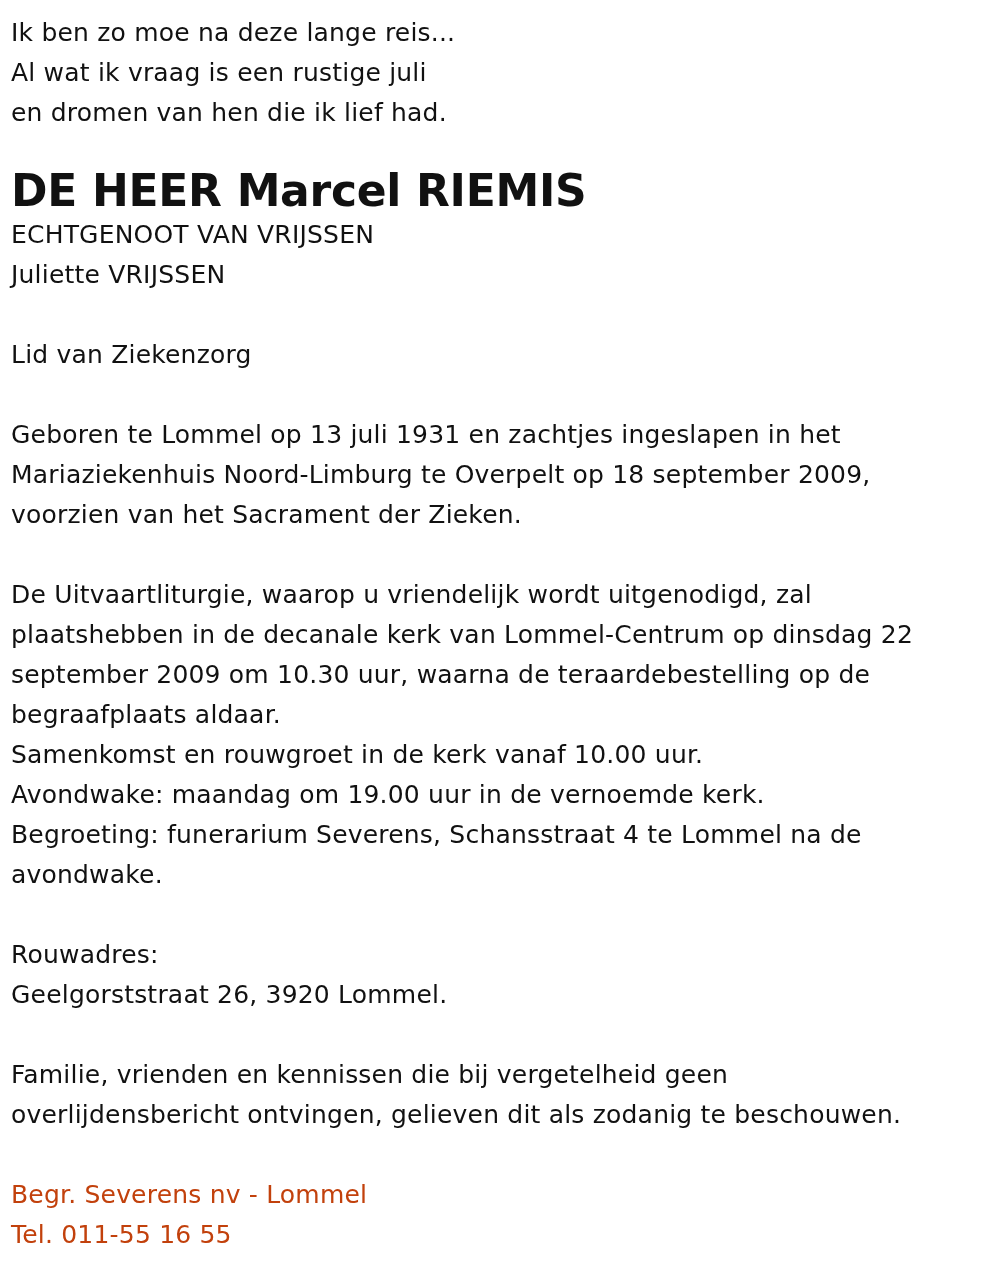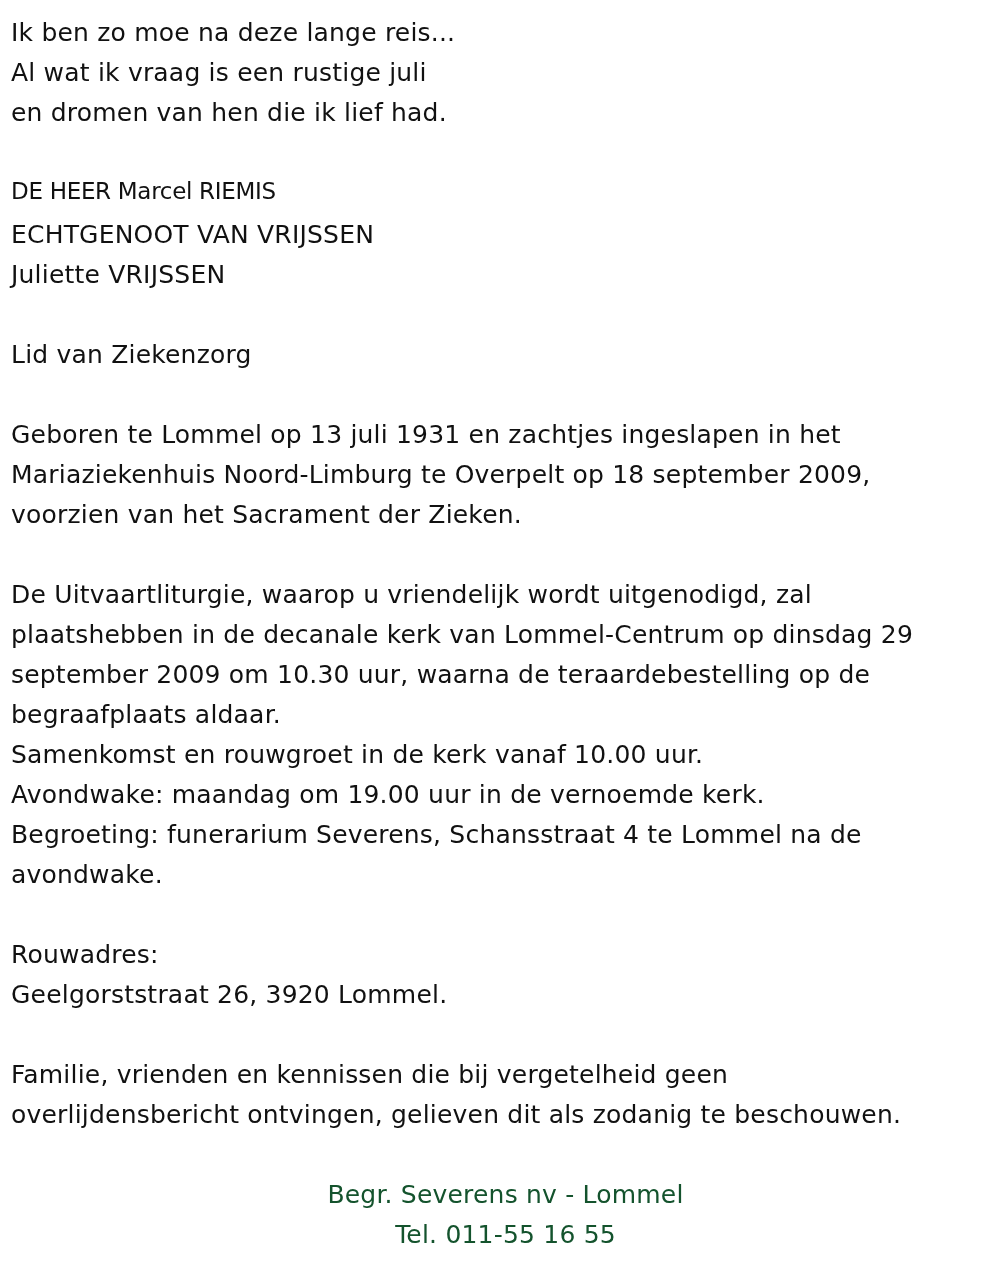--- a/index.html
+++ b/index.html
@@ -3,23 +3,23 @@
   <meta charset="utf-8">
   <style>
     html, body { margin: 0; padding: 0; background: #ffffff; }
     body {
       width: 1000px; height: 1264px; overflow: hidden;
       font-family: "DejaVu Sans", "Liberation Sans", sans-serif;
       color: #111111;
     }
     .page { position: relative; padding: 13px 0 0 11px; }
     .line { font-size: 25px; line-height: 40px; white-space: nowrap; letter-spacing: 0.2px; }
-    .title { font-size: 23px; font-weight: normal; line-height: 48px; margin-top: 34px; letter-spacing: -0.3px; }
+    .title { font-size: 44px; font-weight: bold; line-height: 48px; margin-top: 34px; letter-spacing: -0.3px; }
     .gap { height: 40px; }
-    .muted { color: #14532d; text-align: center; }
+    .muted { color: #c2410c; }
   </style>
 </head>
 <body>
 
 <div class="page">
   <div>
     <div class="line">Ik ben zo moe na deze lange reis...</div>
     <div class="line">Al wat ik vraag is een rustige juli</div>
     <div class="line">en dromen van hen die ik lief had.</div>
   </div>
@@ -34,21 +34,21 @@
 
   <div>
     <div class="line">Geboren te Lommel op 13 juli 1931 en zachtjes ingeslapen in het</div>
     <div class="line">Mariaziekenhuis Noord-Limburg te Overpelt op 18 september 2009,</div>
     <div class="line">voorzien van het Sacrament der Zieken.</div>
   </div>
   <div class="gap"></div>
 
   <div>
     <div class="line">De Uitvaartliturgie, waarop u vriendelijk wordt uitgenodigd, zal</div>
-    <div class="line">plaatshebben in de decanale kerk van Lommel-Centrum op dinsdag 29</div>
+    <div class="line">plaatshebben in de decanale kerk van Lommel-Centrum op dinsdag 22</div>
     <div class="line">september 2009 om 10.30 uur, waarna de teraardebestelling op de</div>
     <div class="line">begraafplaats aldaar.</div>
     <div class="line">Samenkomst en rouwgroet in de kerk vanaf 10.00 uur.</div>
     <div class="line">Avondwake: maandag om 19.00 uur in de vernoemde kerk.</div>
     <div class="line">Begroeting: funerarium Severens, Schansstraat 4 te Lommel na de</div>
     <div class="line">avondwake.</div>
   </div>
   <div class="gap"></div>
 
   <div>

